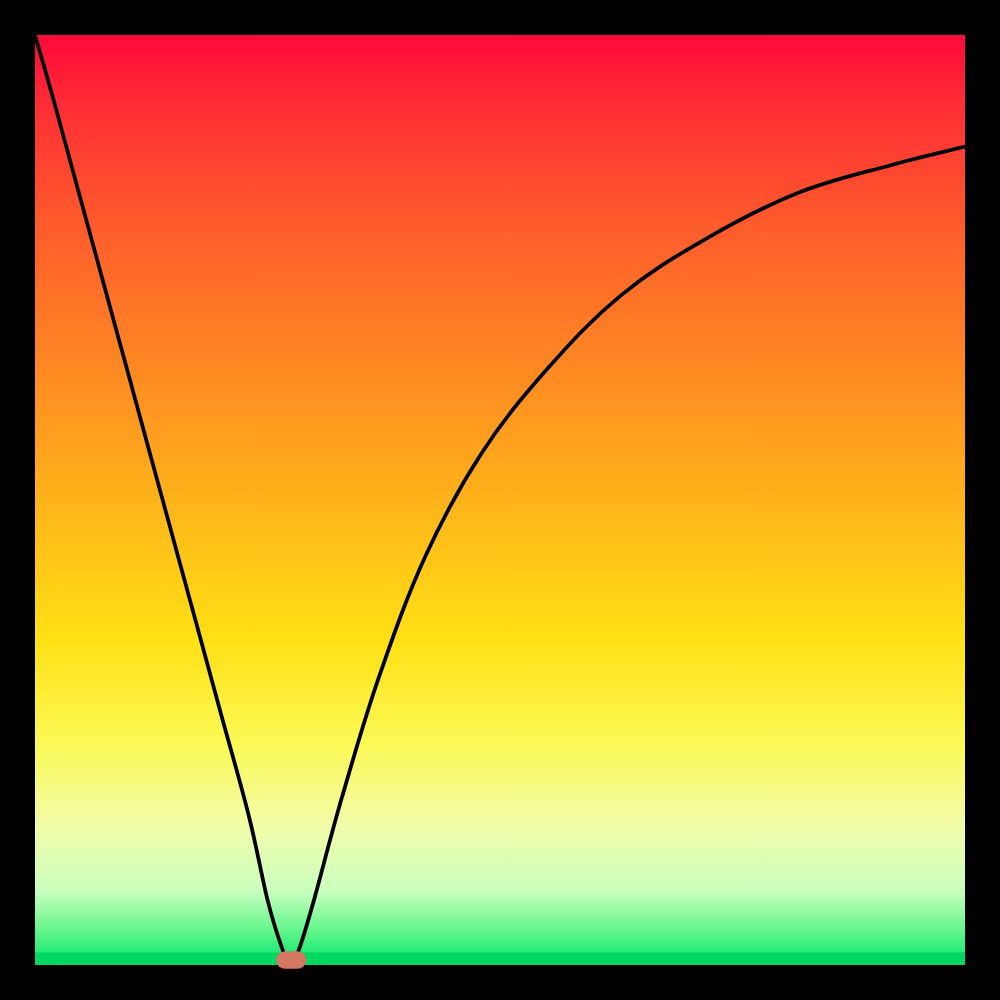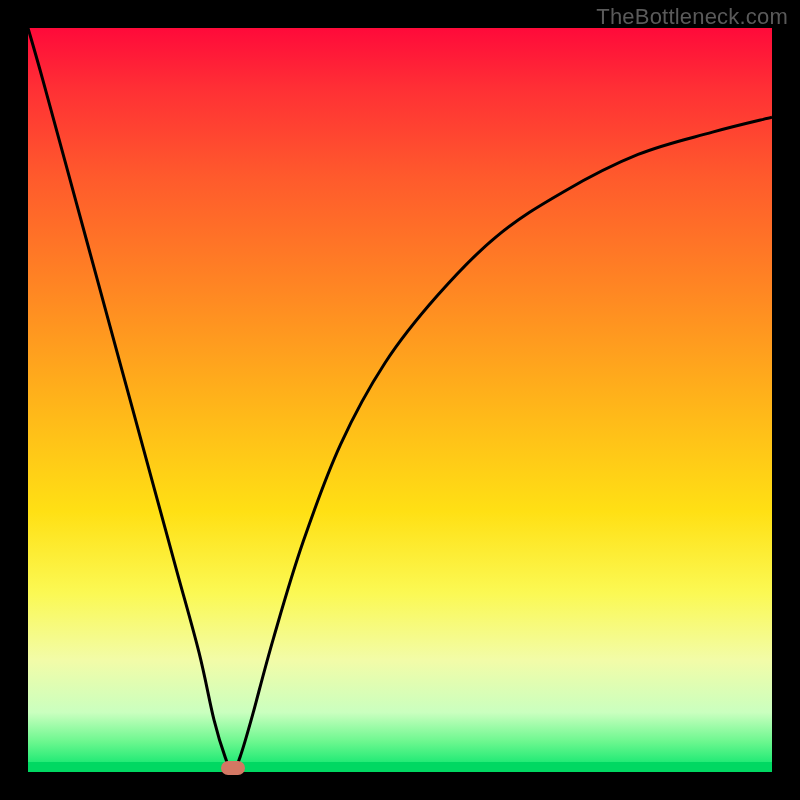--- a/index.html
+++ b/index.html
@@ -71,21 +71,20 @@
     background: #d47763;
     transform: translate(-50%, -50%);
     z-index: 25;
   }
 </style>
 </head>
 <body>
 
 <div class="outer">
 
-  <div class="watermark">TheBottleneck.com</div>
 
   <div class="plot">
     <div class="green-floor"></div>
 
     <svg class="curve" viewBox="0 0 744 744" preserveAspectRatio="none">
       <path id="curve-path" d="M 0.00 0.00 C 2.68 9.37, 8.18 27.97, 14.88 52.08 C 21.58 76.19, 29.16 104.46, 37.20 133.92 C 45.24 163.38, 51.48 186.30, 59.52 215.76 C 67.56 245.22, 73.80 268.14, 81.84 297.60 C 89.88 327.06, 96.12 349.98, 104.16 379.44 C 112.20 408.90, 118.44 431.82, 126.48 461.28 C 134.52 490.74, 140.76 513.66, 148.80 543.12 C 156.84 572.58, 164.42 598.18, 171.12 624.96 C 177.82 651.74, 181.31 673.17, 186.00 691.92 C 190.69 710.67, 193.81 719.75, 197.16 729.12 C 200.51 738.49, 201.92 744.00, 204.60 744.00 C 207.28 744.00, 208.69 738.49, 212.04 729.12 C 215.39 719.75, 217.17 713.35, 223.20 691.92 C 229.23 670.49, 236.15 642.22, 245.52 610.08 C 254.89 577.94, 263.23 548.18, 275.28 513.36 C 287.33 478.54, 297.75 448.78, 312.48 416.64 C 327.21 384.50, 339.71 361.58, 357.12 334.80 C 374.53 308.02, 389.11 290.61, 409.20 267.84 C 429.29 245.07, 445.95 227.07, 468.72 208.32 C 491.49 189.57, 510.24 178.41, 535.68 163.68 C 561.12 148.95, 583.30 137.19, 610.08 126.48 C 636.86 115.77, 660.37 110.86, 684.48 104.16 C 708.59 97.46, 733.29 91.96, 744.00 89.28" fill="none" stroke="#000000" stroke-width="3"></path>
     </svg>
 
     <div id="marker" class="marker" style="left: 204.6px; top: 740px; background: rgb(212, 119, 99);"></div>
   </div>

